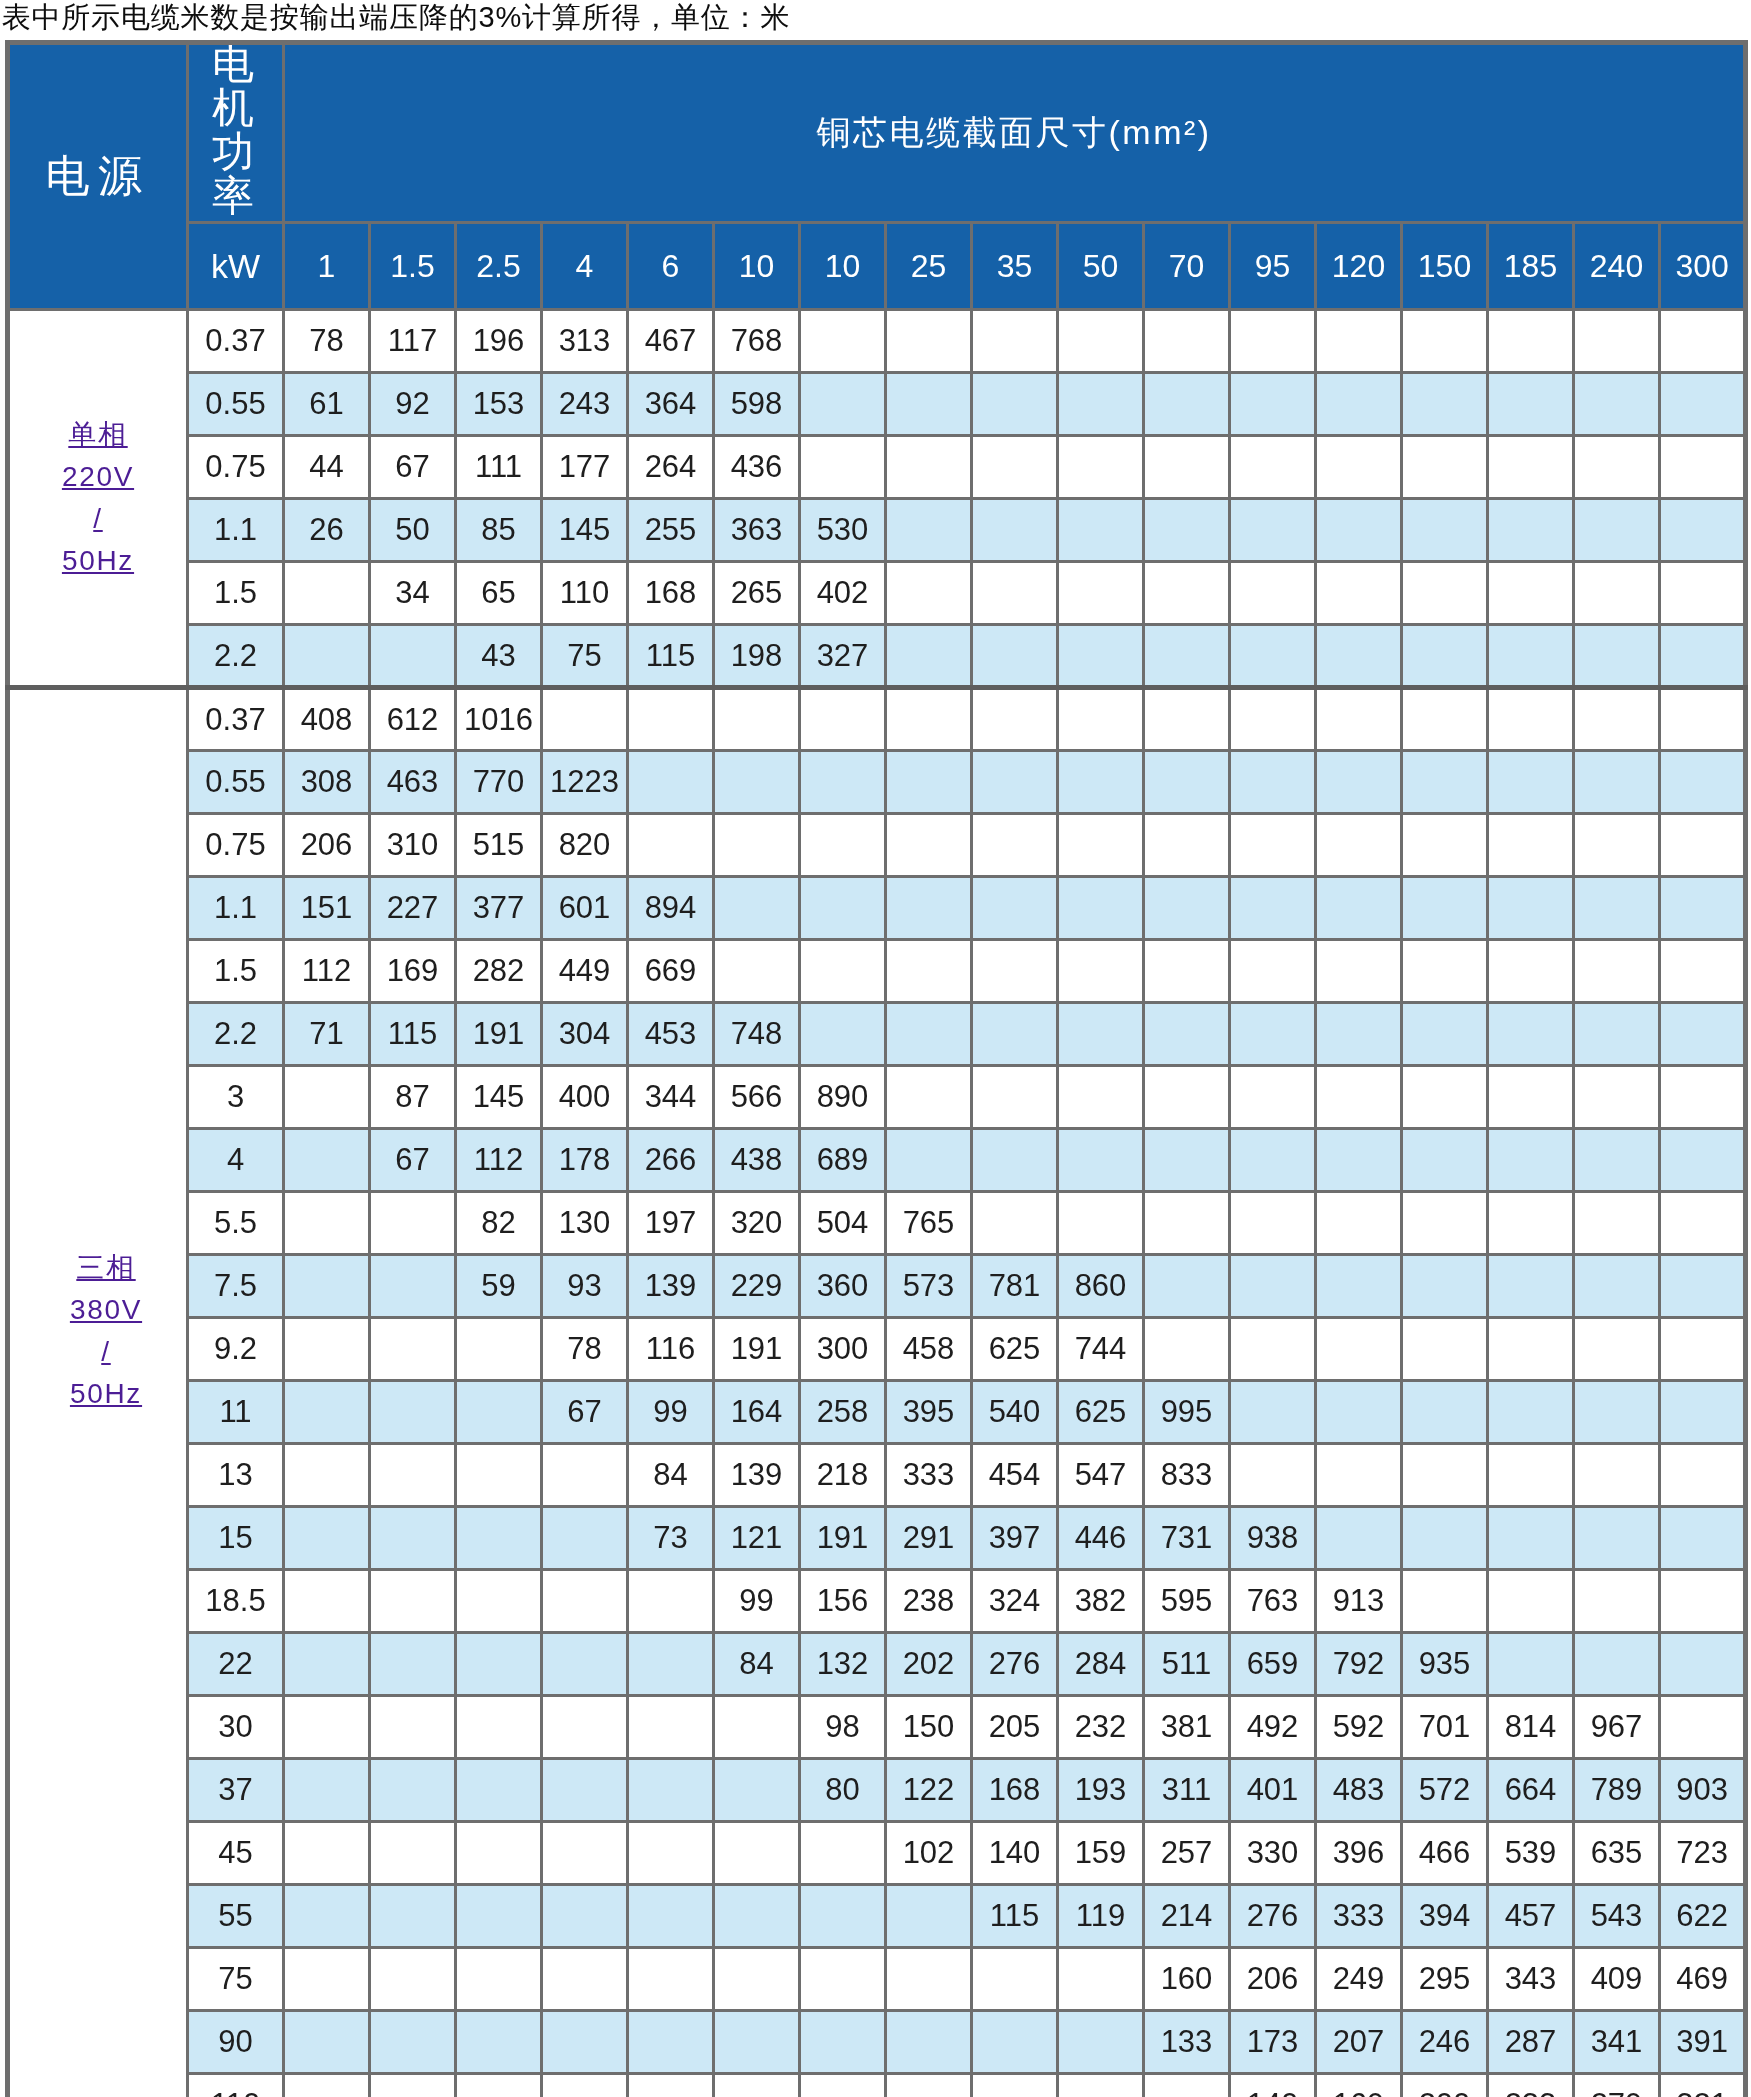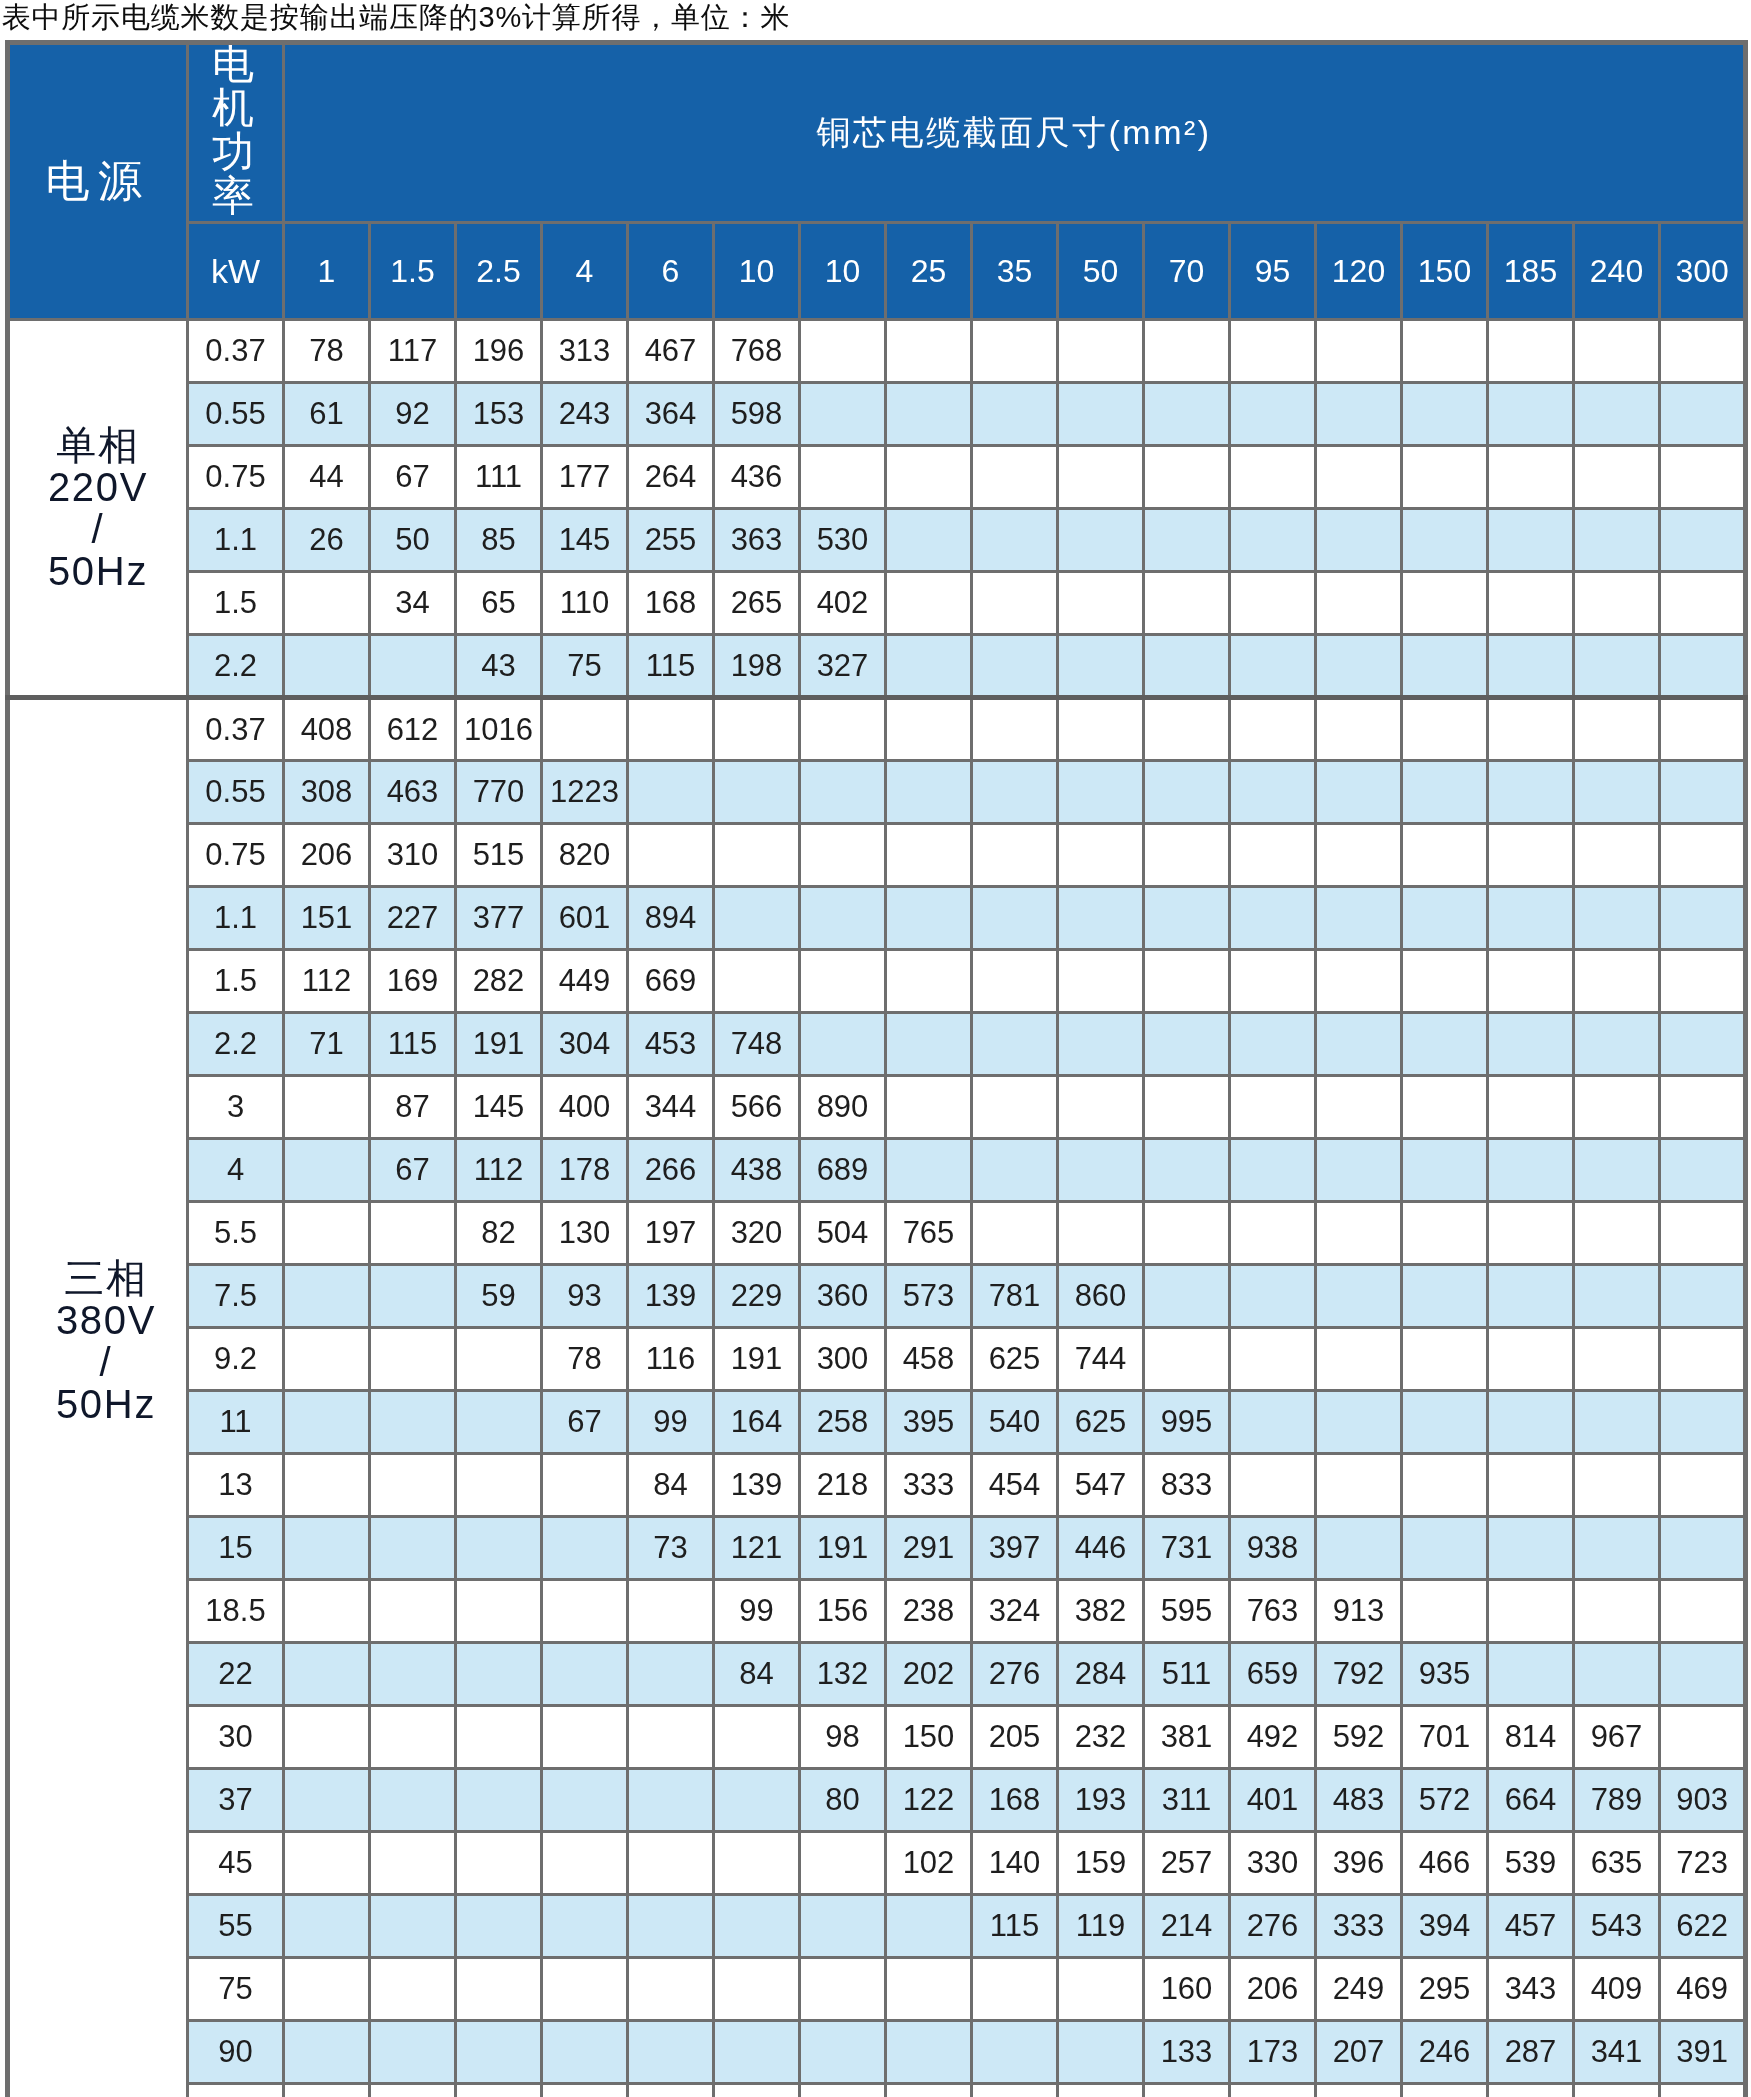--- a/index.html
+++ b/index.html
@@ -24,32 +24,32 @@
     border:3.4px solid var(--grid,#6e6e6e);
     text-align:center;vertical-align:middle;
     padding:0;overflow:hidden;
   }
   thead th{
     background:var(--header-bg,#1561a8);
     color:var(--header-text,#ffffff);
     font-weight:normal;
   }
   tr.hrow1{height:110px;}
-  tr.hrow2{height:97px;}
+  tr.hrow2{height:87px;}
   tbody tr{height:63px;}
   .src-h{font-size:44px;letter-spacing:8.4px;font-family:Liberation Mono, monospace;}
   .mp-h div{font-size:42px;line-height:44px;letter-spacing:5px;font-family:Liberation Mono, monospace;}
   .title-h{font-size:34px;letter-spacing:2.5px;}
   .kw-h{font-size:34px;}
   .size-h{font-size:32px;}
   .kw-cell,.val-cell{font-size:31px;color:var(--text,#1e1e1e);background:#ffffff;}
   .src-cell{background:#ffffff;}
   tr.alt .kw-cell,tr.alt .val-cell{background:var(--row-alt-bg,#cde8f6);}
   tr.group-start td{border-top:5px solid var(--grid-strong,#5e5e5e);}
-  .src-line{font-size:40px;line-height:42px;letter-spacing:1.7px;color:#0f172a;}
+  .src-line{font-size:28px;line-height:42px;letter-spacing:1.7px;color:#4c1d95;text-decoration:underline;}
   .src-wrap.offset-up{position:relative;top:-81px;padding-left:16px;}
 </style>
 </head>
 <body>
 
 <div class="note">表中所示电缆米数是按输出端压降的3%计算所得，单位：米</div>
 
 <table class="cable-table">
   <colgroup>
     <col style="width:180px">

